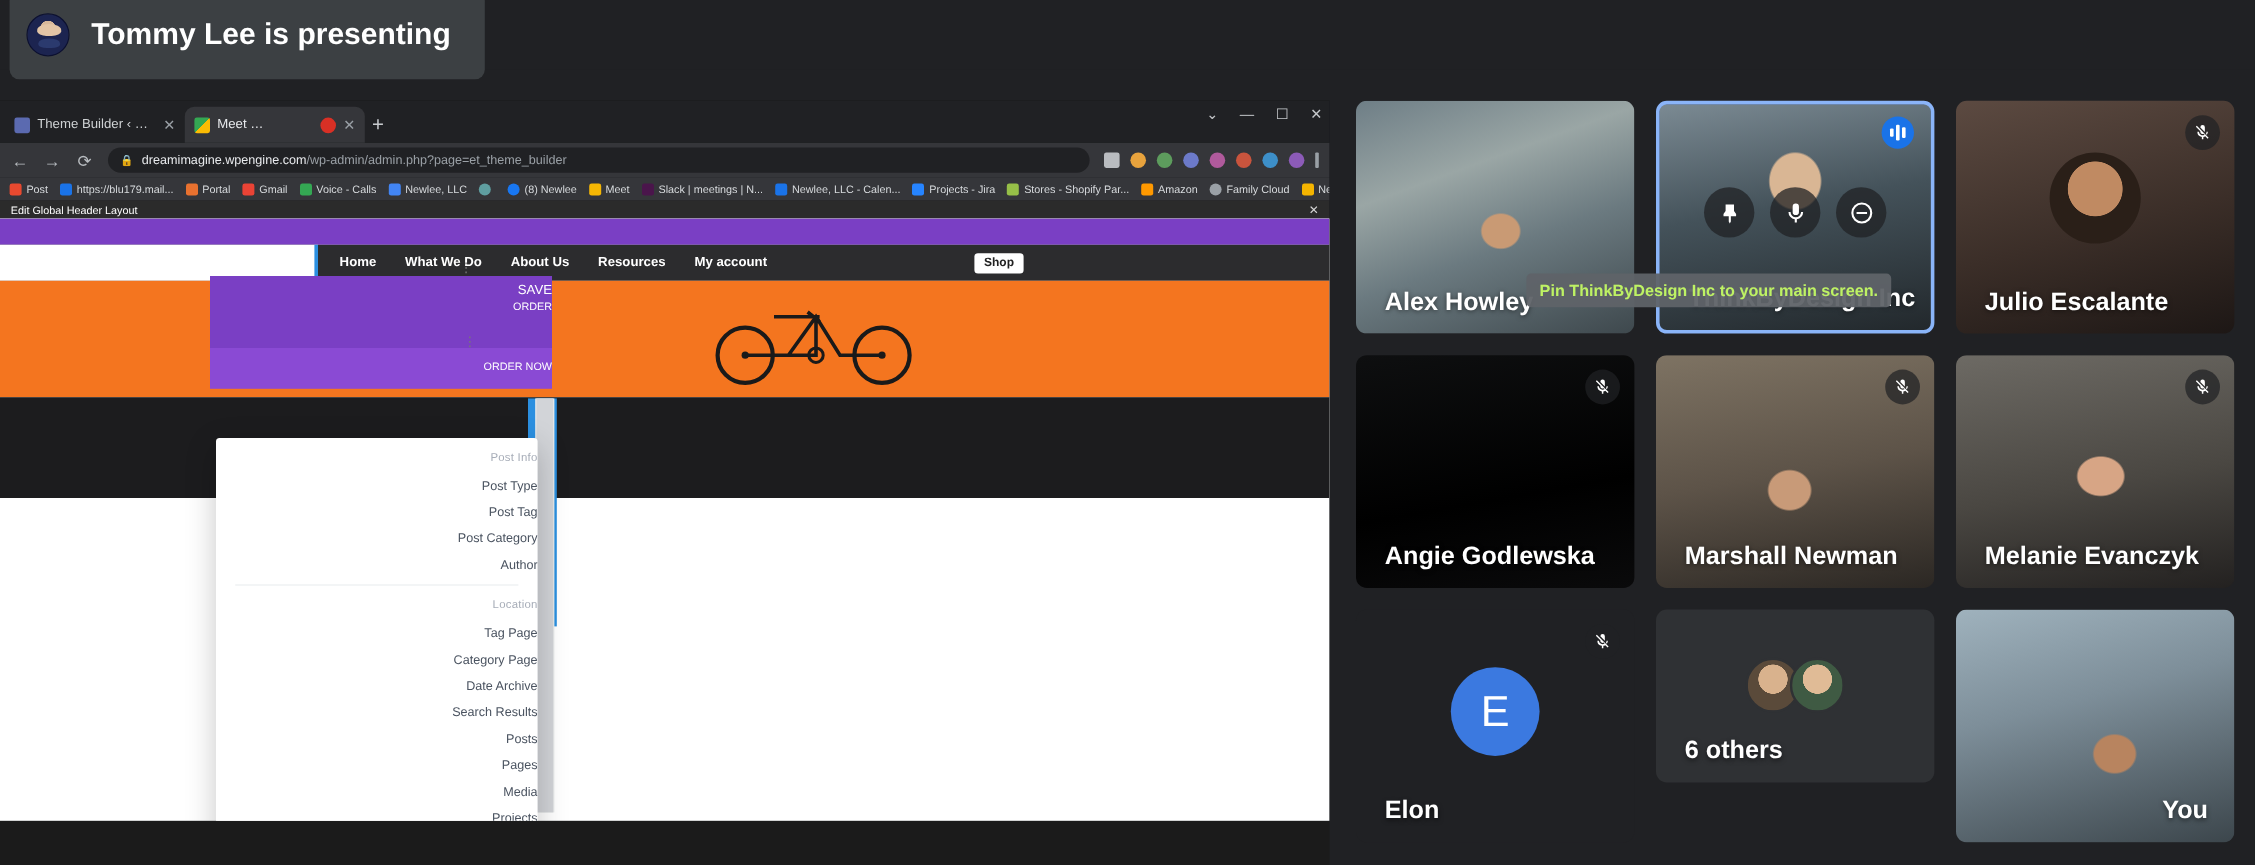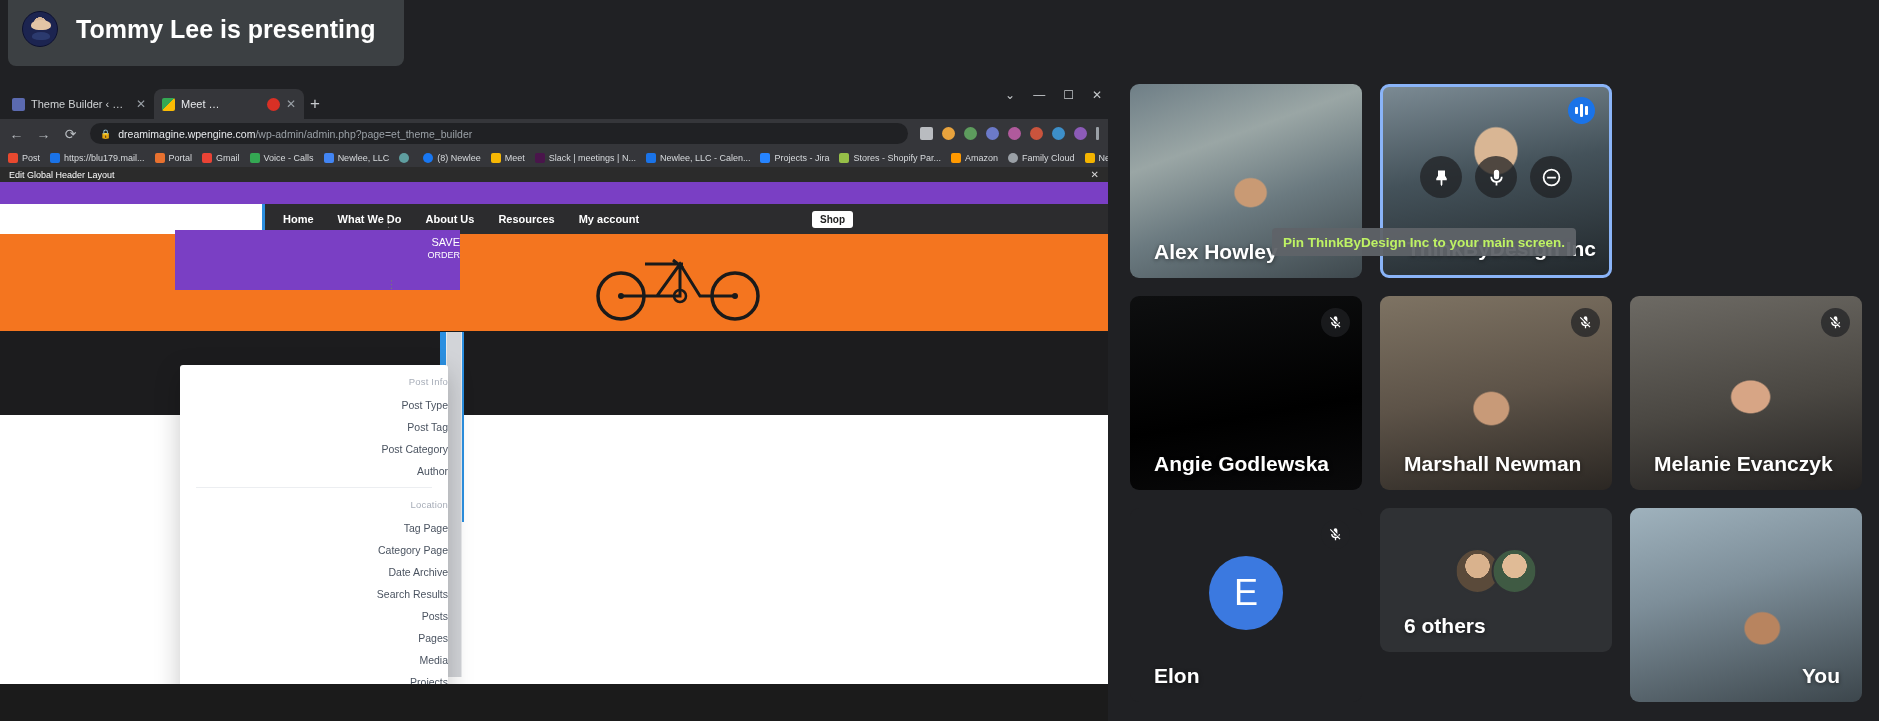--- a/index.html
+++ b/index.html
@@ -332,20 +332,23 @@
           <path d="M36 50 L72 50 L95 18 L115 50 L150 50 M72 50 L95 50 L95 18" fill="none" stroke="#1a1a1a" stroke-width="3"></path>
           <path d="M60 18 L98 18 M88 14 L98 22" stroke="#1a1a1a" stroke-width="3" fill="none"></path>
           <circle cx="95" cy="50" r="6" fill="none" stroke="#1a1a1a" stroke-width="2.5"></circle>
         </svg>
       </div>
 
       <div id="promo-card">
         <div class="l1">SAVE</div>
         <div class="l2">ORDER</div>
       </div>
+      <div id="promo-card2">
+        <div class="l1">ORDER NOW</div>
+      </div>
       <div id="offer-text">for 10% off</div>
 
       <div id="dark-band"></div>
       <div id="blue-col"></div>
       <div id="scroll-col"></div>
       <div id="scroll-thumb"></div>
 
       <div class="dots-menu" style="left:383px;top:35px">⋮</div>
       <div class="dots-menu" style="left:386px;top:96px">⋮</div>
 
@@ -398,20 +401,29 @@
       </div>
       <div class="hc-btn">
         <svg viewBox="0 0 24 24">
             <path d="M12 2a10 10 0 1 0 0 20 10 10 0 0 0 0-20zm0 2a8 8 0 0 1 8 8 8 8 0 0 1-8 8 8 8 0 0 1-8-8 8 8 0 0 1 8-8zm-5 7h10v2H7z"></path>
           </svg>
       </div>
     </div>
     <div class="name">ThinkByDesign Inc</div>
   </div>
 
+  <div class="tile ph-julio" style="left:500px;top:0;width:232px;height:194px">
+    <div class="mute-badge">
+      <svg viewBox="0 0 24 24" fill="#fff">
+          <path d="M19 11h-1.7a5.3 5.3 0 0 1-.8 2.8l1.2 1.2A7 7 0 0 0 19 11zM15 5a3 3 0 0 0-6 0v.2l6 6zM4.3 3 3 4.3 9 10.3V11a3 3 0 0 0 4.5 2.6l1.2 1.2A5 5 0 0 1 7 11H5a7 7 0 0 0 6 6.9V21h2v-3.1a6.9 6.9 0 0 0 2.6-.9l3.1 3.1 1.3-1.3z"></path>
+        </svg>
+    </div>
+    <div style="position:absolute;left:50%;top:42%;transform:translate(-50%,-50%);width:76px;height:76px;border-radius:50%;background:radial-gradient(circle at 50% 40%,#c08a62 0 38%,#2a1f18 39%)"></div>
+    <div class="name">Julio Escalante</div>
+  </div>
 
   <div class="tile ph-marshall" style="left:250px;top:212px;width:232px;height:194px">
     <div class="mute-badge">
       <svg viewBox="0 0 24 24" fill="#fff">
           <path d="M19 11h-1.7a5.3 5.3 0 0 1-.8 2.8l1.2 1.2A7 7 0 0 0 19 11zM15 5a3 3 0 0 0-6 0v.2l6 6zM4.3 3 3 4.3 9 10.3V11a3 3 0 0 0 4.5 2.6l1.2 1.2A5 5 0 0 1 7 11H5a7 7 0 0 0 6 6.9V21h2v-3.1a6.9 6.9 0 0 0 2.6-.9l3.1 3.1 1.3-1.3z"></path>
         </svg>
     </div>
     <div class="name">Marshall Newman</div>
   </div>
 

